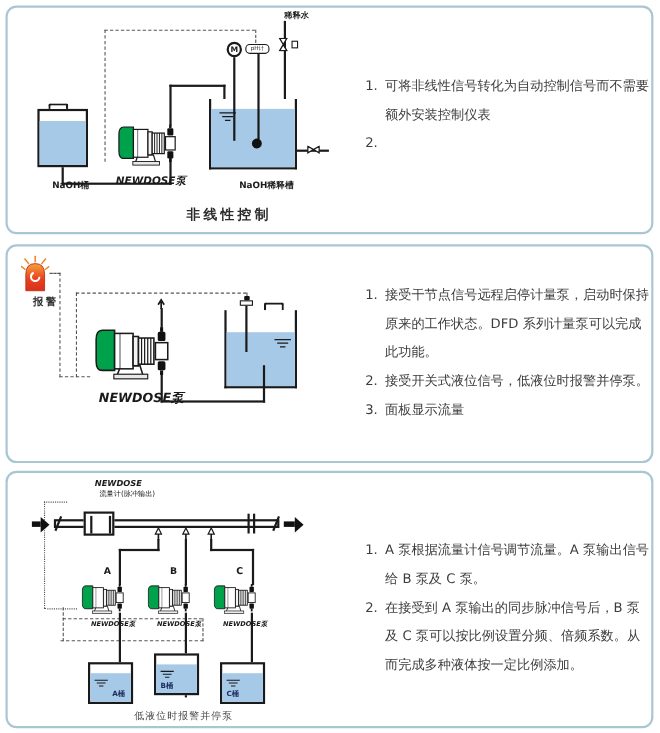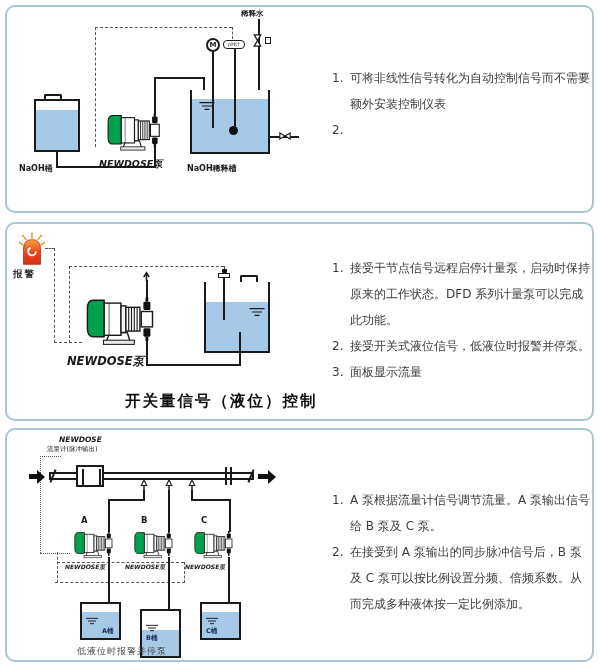--- a/index.html
+++ b/index.html
@@ -16,21 +16,21 @@
   .pv.thin{width:1.5px}
   .dh{position:absolute;height:0;border-top:1.5px dashed #555}
   .dv{position:absolute;width:0;border-left:1.5px dashed #555}
   .doth{position:absolute;height:0;border-top:1.5px dotted #555}
   .dotv{position:absolute;width:0;border-left:1.5px dotted #555}
   .tank{position:absolute;border:2px solid #1a1a1a;background:#fff}
   .tank.open{border-top:none}
   .liquid{position:absolute;left:0;right:0;bottom:0;background:#a7c9e8}
   .cap{position:absolute;border:2px solid #1a1a1a;border-bottom:none;background:#fff;border-radius:2px 2px 0 0}
   .lbl{position:absolute;white-space:nowrap;color:#1a1a1a}
-  .b{font-weight:bold}.ctr{text-align:left}
+  .b{font-weight:bold}.ctr{text-align:right}
   .nd{font-weight:bold;font-style:italic}
   .serif{font-family:"DejaVu Serif","Liberation Serif",serif}
   .notes{position:absolute}
   .note{display:flex;color:#3c3c3c;font-size:12px;line-height:26px}
   .note .num{flex:0 0 18px}
   .mcirc{position:absolute;width:14px;height:14px;border:2px solid #1a1a1a;border-radius:50%;
          font-size:7px;font-weight:bold;line-height:10px;text-align:center;background:#fff}
   .pill{position:absolute;border:1px solid #1a1a1a;border-radius:4px;background:#fff;
         font-size:5px;line-height:7px;text-align:center;overflow:hidden}
   .dot{position:absolute;background:#111;border-radius:50%}
@@ -145,20 +145,21 @@
     </div>
     <i class="cap" style="left:37px;top:87px;width:18px;height:5px"></i>
     <span class="lbl b ctr" style="left:12px;top:156px;width:62px;font-size:8px">NaOH桶</span>
 
     <svg class="abs" style="left:100px;top:105px;width:55px;height:41px">
         <use href="#pump-symbol"></use>
       </svg>
     <span class="lbl nd ctr" style="left:92px;top:151px;width:70px;font-size:9.5px">NEWDOSE泵</span>
     <span class="lbl b ctr" style="left:180px;top:156px;width:80px;font-size:8px">NaOH稀释槽</span>
 
+    <div class="lbl serif b ctr" style="left:130px;top:180px;width:110px;font-size:12.5px;letter-spacing:3px;color:#2b2b2b">非线性控制</div>
 
     <div class="notes" style="left:325px;top:58px;width:258px">
       <div class="note">
         <span class="num">1.</span>
         <span class="txt">可将非线性信号转化为自动控制信号而不需要额外安装控制仪表</span>
       </div>
       <div class="note">
         <span class="num">2.</span>
       </div>
     </div>
@@ -195,21 +196,20 @@
     <i class="pv" style="left:139px;top:56px;height:18px"></i>
     <svg class="abs" style="left:135px;top:47px;width:9px;height:11px">
         <use href="#upvalve"></use>
       </svg>
 
     <svg class="abs" style="left:79px;top:72px;width:70px;height:52px">
         <use href="#pump-symbol"></use>
       </svg>
     <span class="lbl nd ctr" style="left:60px;top:130px;width:100px;font-size:11.5px">NEWDOSE泵</span>
 
-    <div class="lbl serif b ctr" style="left:118px;top:167px;width:224px;font-size:15.5px;letter-spacing:2px;color:#111">开关量信号（液位）控制</div>
 
     <div class="notes" style="left:325px;top:31px;width:261px">
       <div class="note">
         <span class="num">1.</span>
         <span class="txt">接受干节点信号远程启停计量泵，启动时保持原来的工作状态。DFD 系列计量泵可以完成此功能。</span>
       </div>
       <div class="note">
         <span class="num">2.</span>
         <span class="txt">接受开关式液位信号，低液位时报警并停泵。</span>
       </div>
@@ -284,21 +284,21 @@
     <span class="lbl nd ctr" style="left:118px;top:133px;width:58px;font-size:6px">NEWDOSE泵</span>
     <span class="lbl nd ctr" style="left:178px;top:133px;width:58px;font-size:6px">NEWDOSE泵</span>
 
     <div class="tank" style="left:73px;top:172px;width:41px;height:38px">
       <div class="liquid" style="height:26px"></div>
       <svg class="abs" style="left:3px;top:13px;width:14px;height:8px">
           <use href="#wm-symbol"></use>
         </svg>
       <span class="lbl b" style="left:20px;top:23px;font-size:6.5px;color:#1a2a5e">A桶</span>
     </div>
-    <div class="tank" style="left:133px;top:179px;width:41px;height:49px">
+    <div class="tank" style="left:133px;top:164px;width:41px;height:38px">
       <div class="liquid" style="height:26px"></div>
       <svg class="abs" style="left:3px;top:13px;width:14px;height:8px">
           <use href="#wm-symbol"></use>
         </svg>
       <span class="lbl b" style="left:4px;top:23px;font-size:6.5px;color:#1a2a5e">B桶</span>
     </div>
     <div class="tank" style="left:193px;top:172px;width:41px;height:38px">
       <div class="liquid" style="height:26px"></div>
       <svg class="abs" style="left:3px;top:13px;width:14px;height:8px">
           <use href="#wm-symbol"></use>

